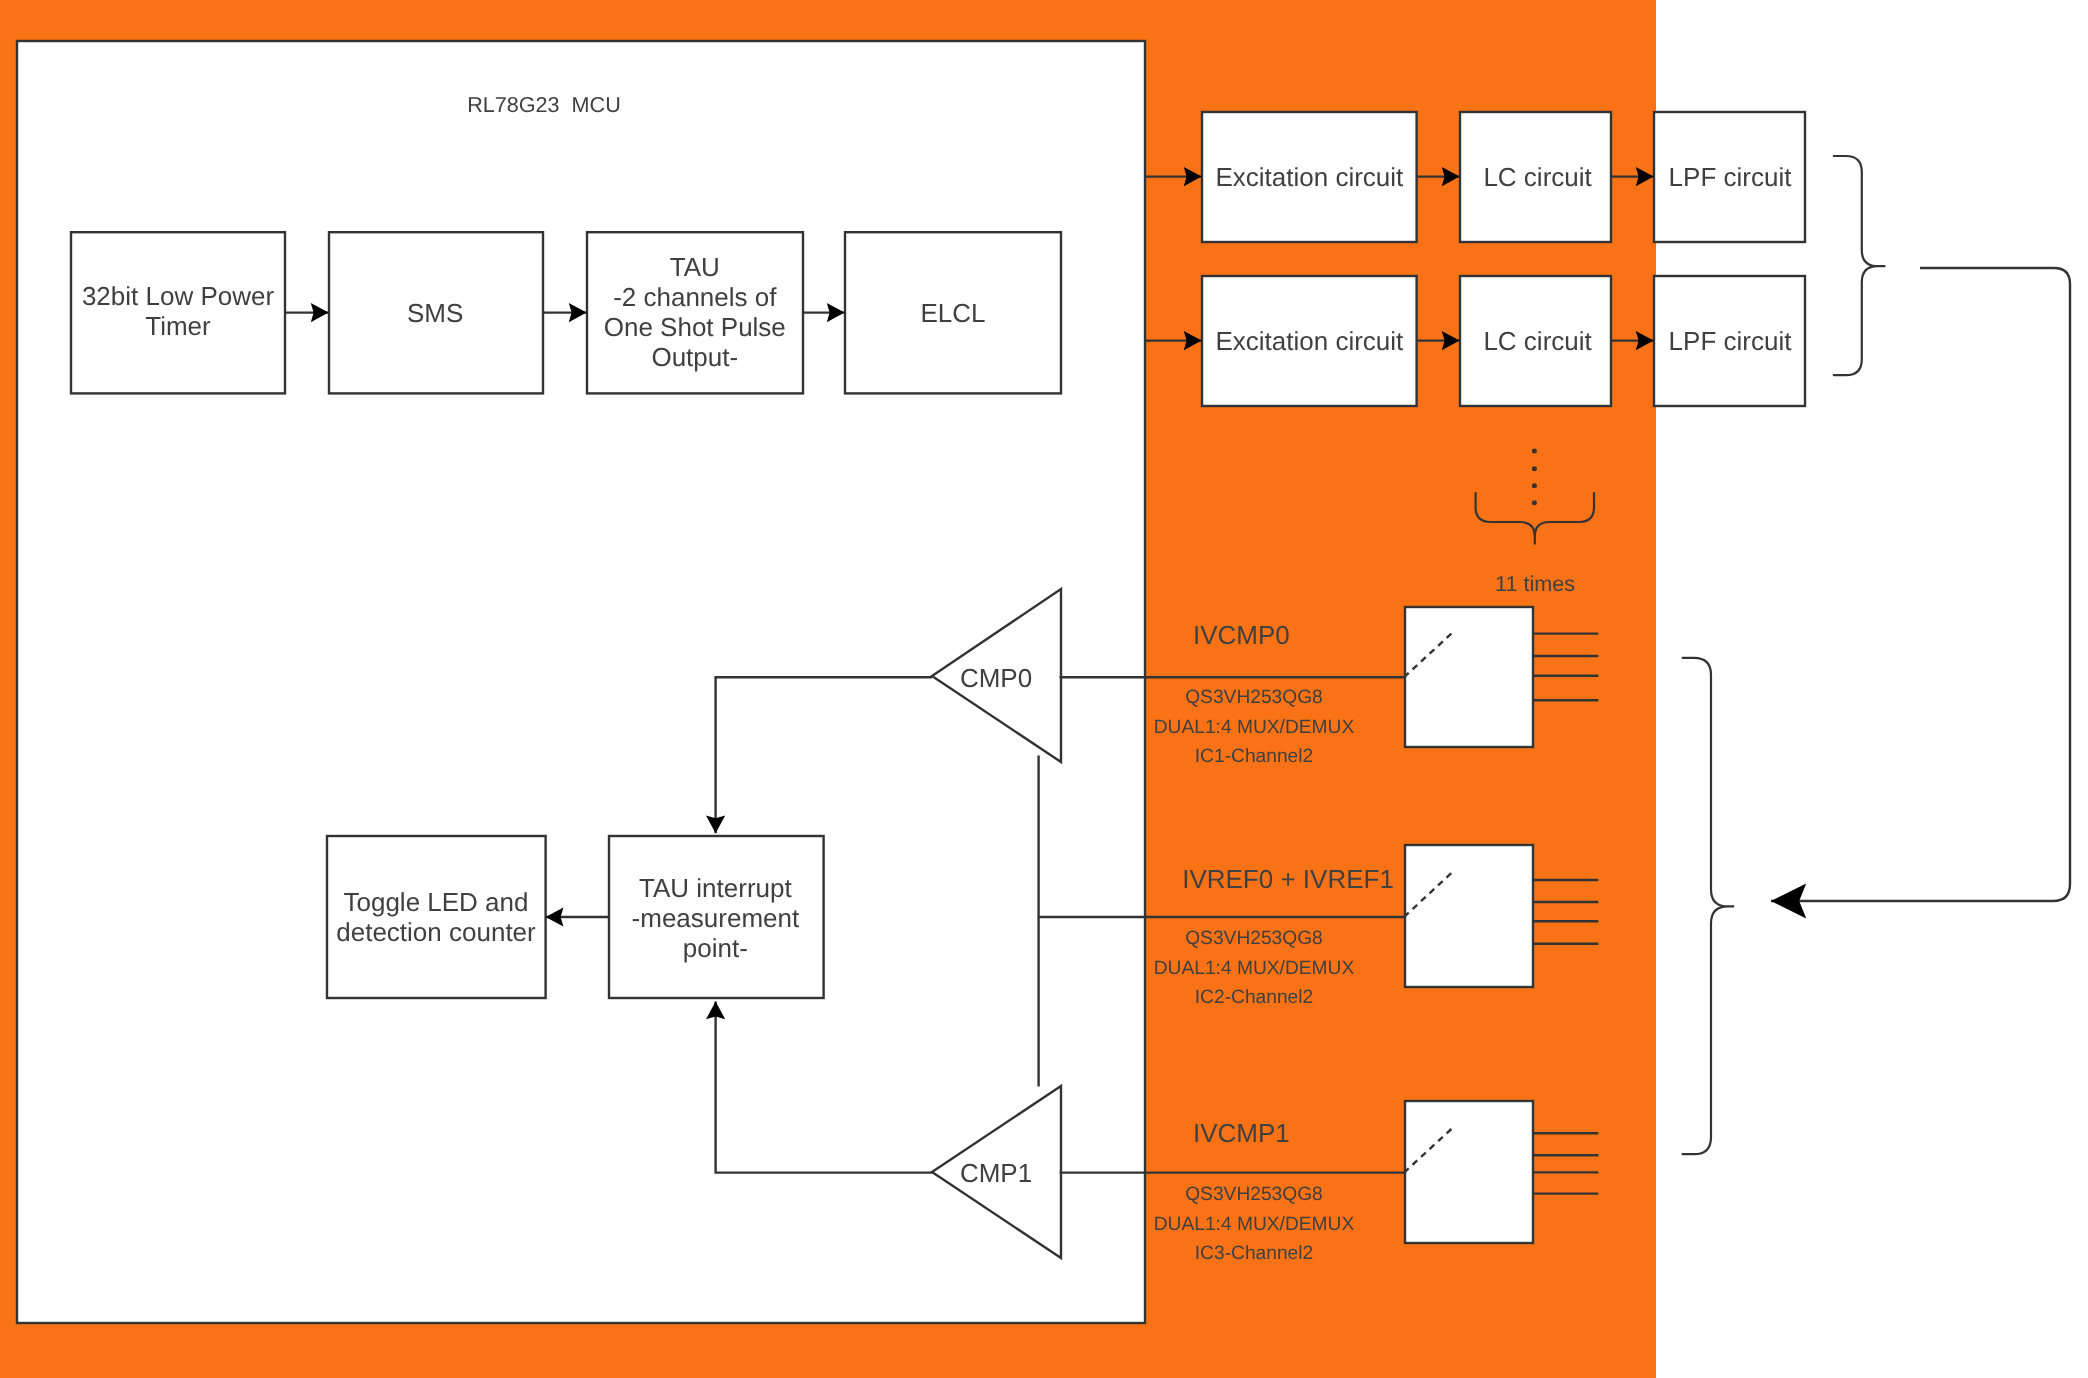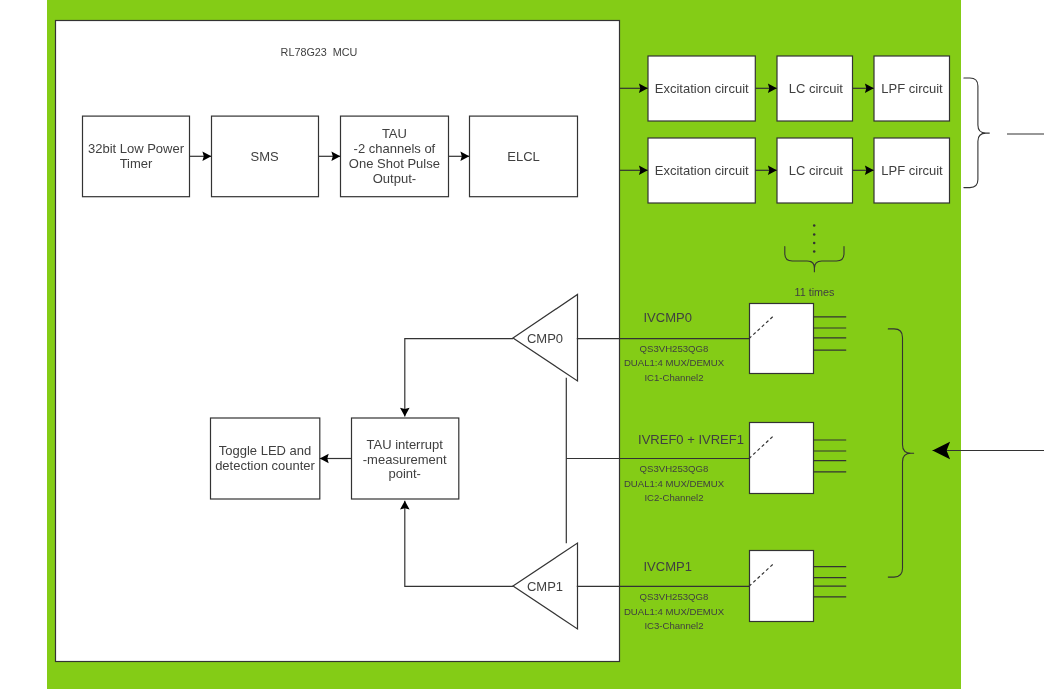--- a/index.html
+++ b/index.html
@@ -1,18 +1,18 @@
 <!DOCTYPE html>
 <html><head>
 <meta charset="utf-8">
 <title>RL78G23 MCU Block Diagram</title>
 <style>
   html,body{margin:0;padding:0;background:#ffffff;}
   body{width:1044px;height:689px;overflow:hidden;font-family:"Liberation Sans",sans-serif;}
-  #stage{position:relative;width:914px;height:689px;background:#84cc16;transform:translateZ(0);margin-left:47px;}
+  #stage{position:relative;width:828px;height:689px;background:#f97316;transform:translateZ(0);}
   svg#diagram{position:absolute;left:0;top:0;width:1044px;height:689px;display:block;}
   .bx{fill:#ffffff;stroke:#333333;stroke-width:1.2;}
   .ln{stroke:#333333;stroke-width:1.2;fill:none;}
   .lnk{stroke:#333333;stroke-width:1.2;fill:none;}
   .brace{stroke:#333333;stroke-width:1.1;fill:none;stroke-linecap:round;}
   .dot{fill:#333333;}
   .dash{stroke:#333333;stroke-width:1.2;fill:none;stroke-dasharray:3.2 2.6;}
   text{fill:#404040;font-family:"Liberation Sans",sans-serif;-webkit-font-smoothing:antialiased;}
   .t13{font-size:13px;}
   .t11{font-size:10.8px;}

